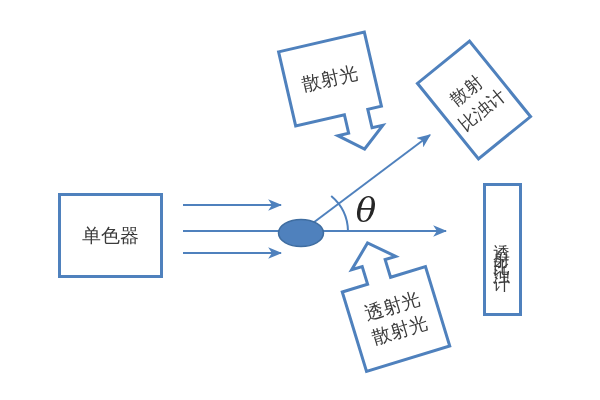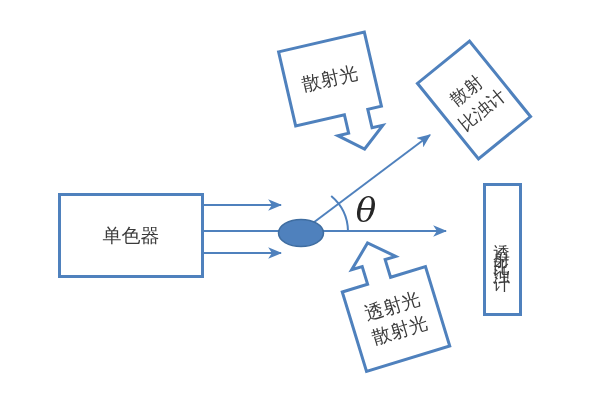--- a/index.html
+++ b/index.html
@@ -10,21 +10,21 @@
   #diagram-svg{position:absolute;left:0;top:0;}
   .box{
     position:absolute;box-sizing:border-box;background:#ffffff;
     border:3px solid #4F81BD;display:flex;align-items:center;justify-content:center;
     text-align:center;color:#3b3b3b;
   }
   .label{
     position:absolute;display:flex;flex-direction:column;align-items:center;justify-content:center;
     text-align:center;color:#3b3b3b;pointer-events:none;
   }
-  .mono-box{left:58px;top:193px;width:146px;height:85px;font-size:19px;}
+  .mono-box{left:58px;top:193px;width:105px;height:85px;font-size:19px;}
   .scatter-neph-box{
     left:439px;top:50px;width:70px;height:100px;font-size:18px;line-height:25px;
     transform:rotate(-39deg);flex-direction:column;
   }
   .trans-neph-box{left:483px;top:183px;width:39px;height:133px;}
   .vtext{
     writing-mode:vertical-rl;text-orientation:upright;
     font-size:17px;letter-spacing:8px;color:#3b3b3b;
   }
   .scattered-label{left:280px;top:66px;width:100px;height:26px;font-size:19px;transform:rotate(-13deg);}

